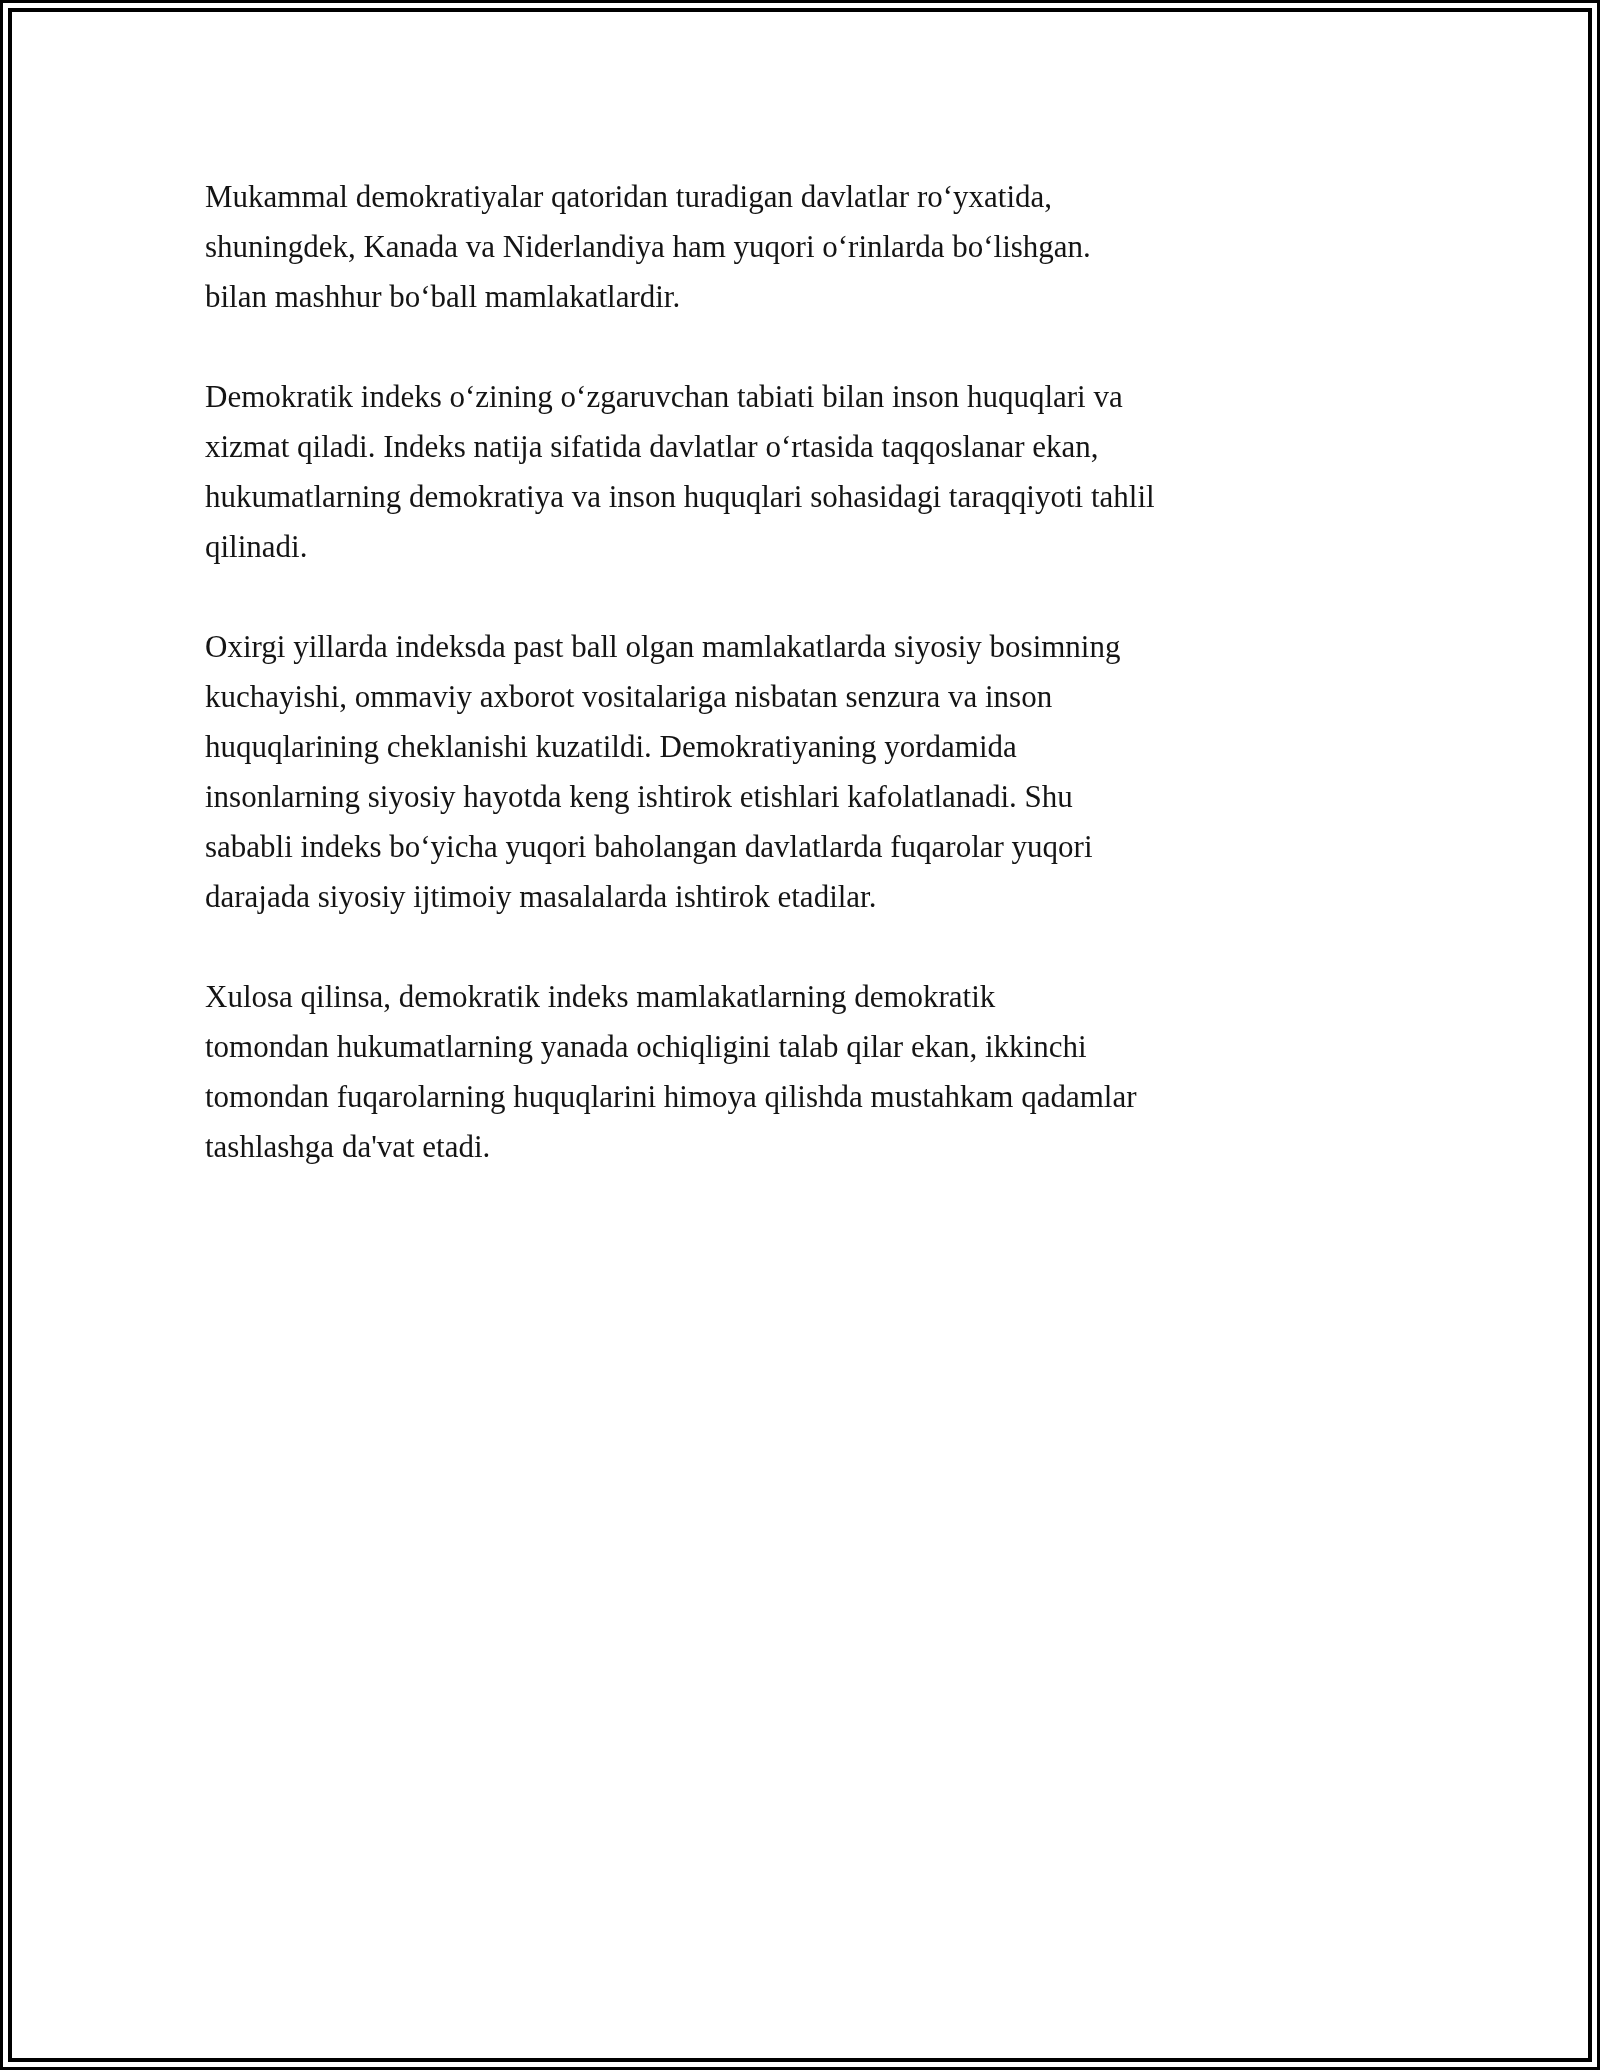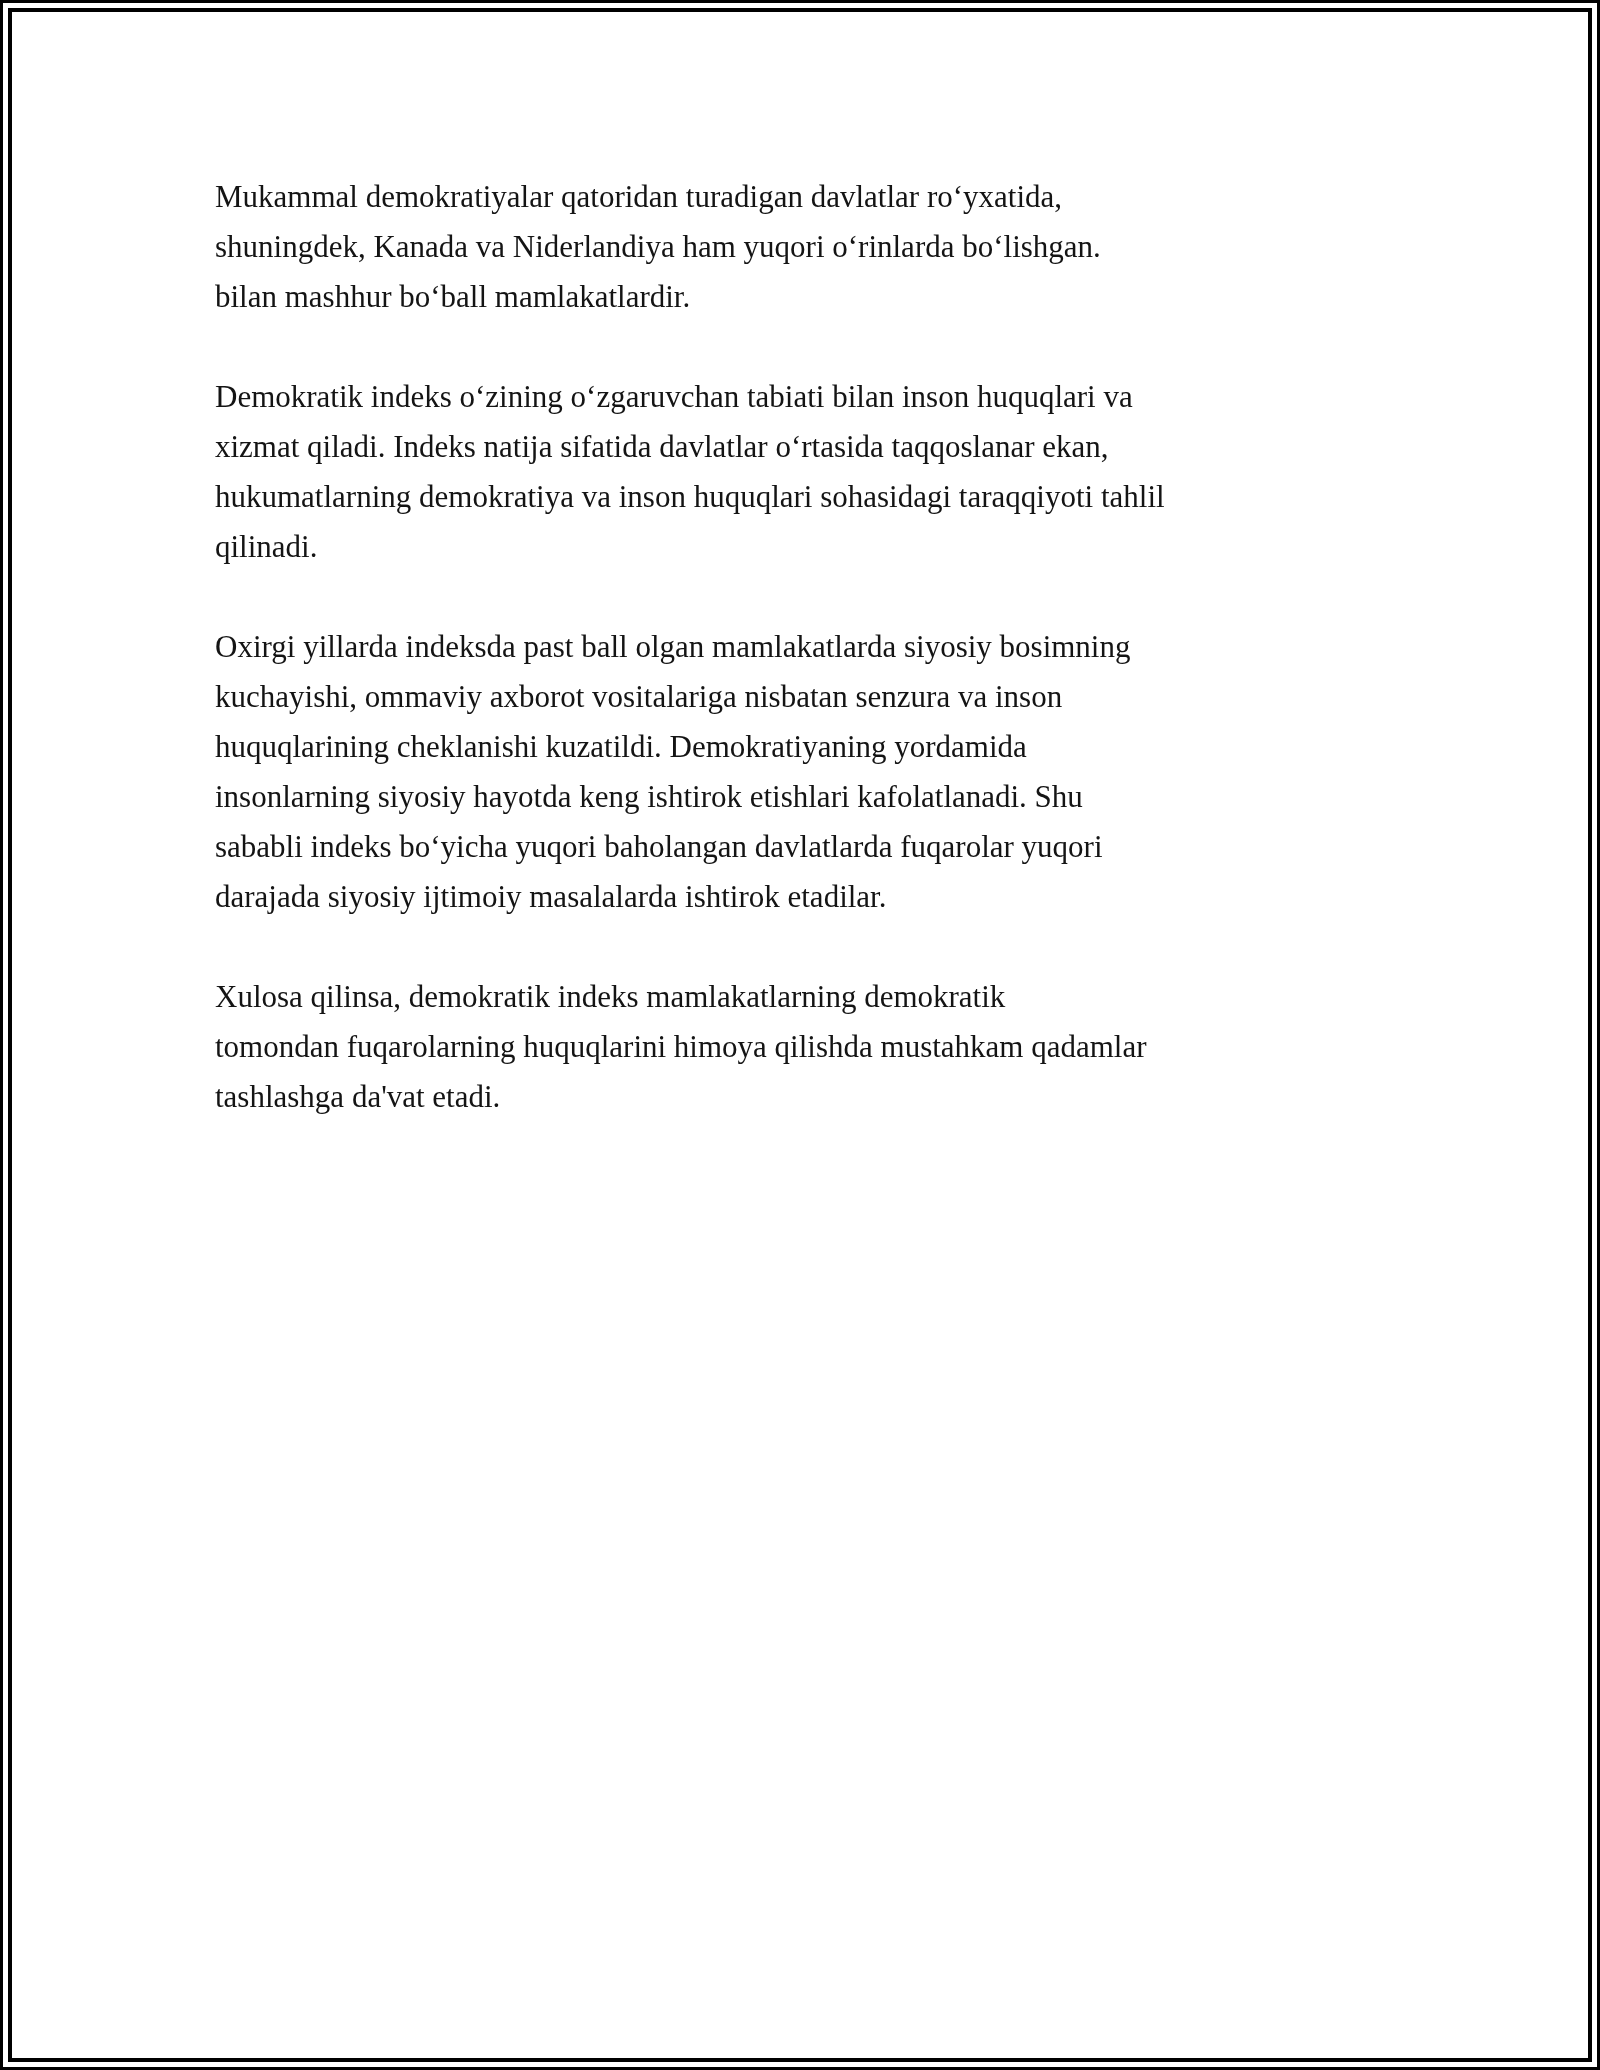--- a/index.html
+++ b/index.html
@@ -31,21 +31,20 @@
   }
   .content {
     position: absolute;
     left: 205px;
     top: 172px;
     width: 905px;
     font-family: "Liberation Serif", "DejaVu Serif", serif;
     font-size: 31px;
     line-height: 50px;
     color: #141414;
-    margin-left: 10px;
   }
   .paragraph {
     margin: 0 0 50px 0;
   }
   .line {
     white-space: nowrap;
   }
 </style>
 </head>
 <body>
@@ -73,18 +72,19 @@
       <div class="line">Oxirgi yillarda indeksda past ball olgan mamlakatlarda siyosiy bosimning</div>
       <div class="line">kuchayishi, ommaviy axborot vositalariga nisbatan senzura va inson</div>
       <div class="line">huquqlarining cheklanishi kuzatildi. Demokratiyaning yordamida</div>
       <div class="line">insonlarning siyosiy hayotda keng ishtirok etishlari kafolatlanadi. Shu</div>
       <div class="line">sababli indeks bo‘yicha yuqori baholangan davlatlarda fuqarolar yuqori</div>
       <div class="line">darajada siyosiy ijtimoiy masalalarda ishtirok etadilar.</div>
     </div>
 
     <div class="paragraph">
       <div class="line">Xulosa qilinsa, demokratik indeks mamlakatlarning demokratik</div>
+      <div class="line">tomondan hukumatlarning yanada ochiqligini talab qilar ekan, ikkinchi</div>
       <div class="line">tomondan fuqarolarning huquqlarini himoya qilishda mustahkam qadamlar</div>
       <div class="line">tashlashga da'vat etadi.</div>
     </div>
 
   </div>
 </div>
 
 </body></html>

